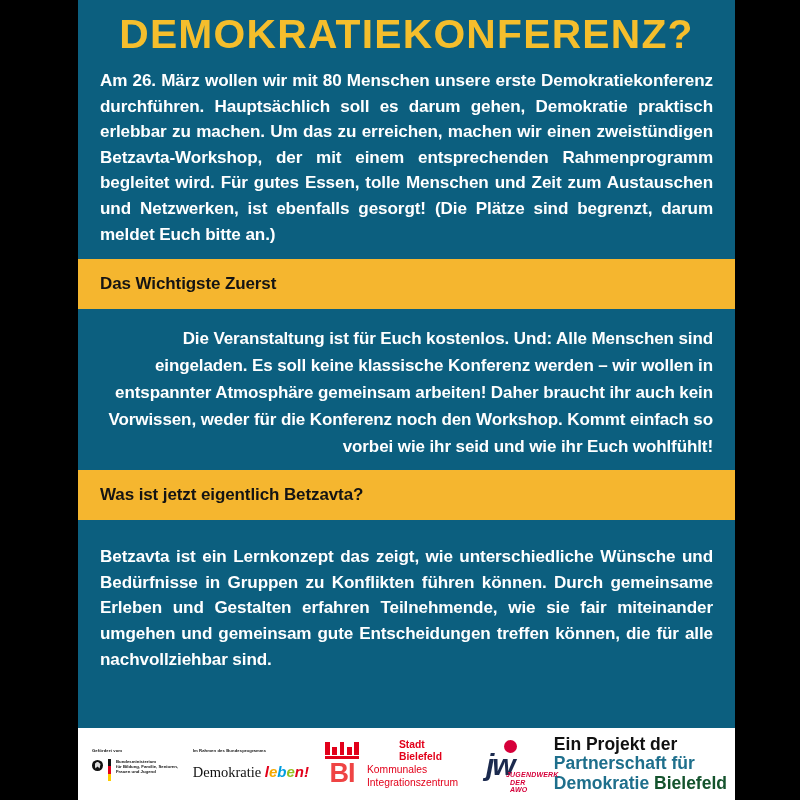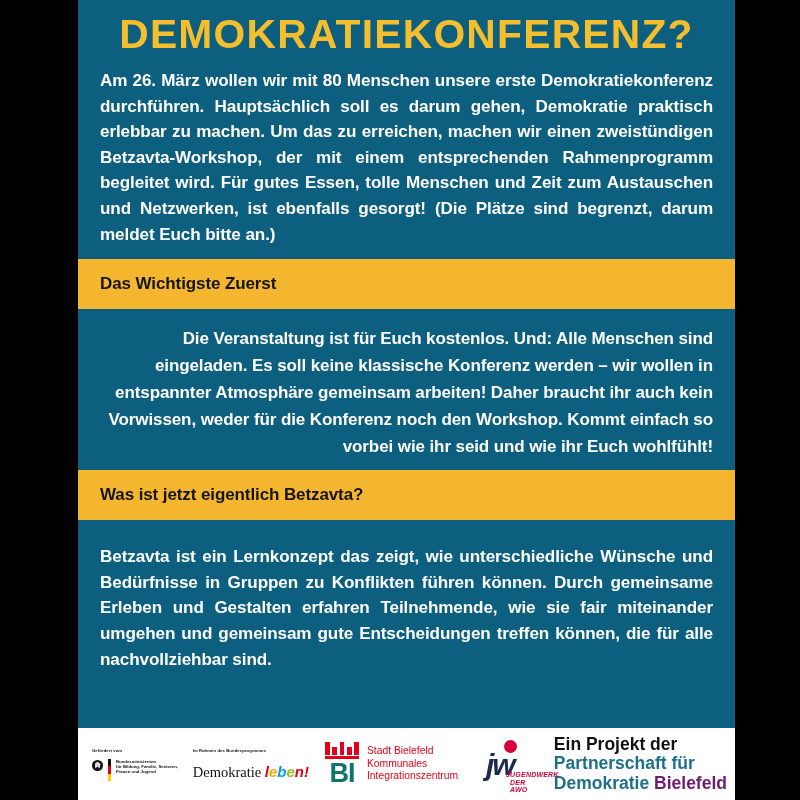--- a/index.html
+++ b/index.html
@@ -146,25 +146,25 @@
   .bi-mark { width: 34px; position: relative; }
   .bi-crown {
     height: 13px; display:flex; gap:2.5px; align-items:flex-end;
     justify-content: center;
   }
   .bi-crown i { display:block; width:6px; height:13px; background:#e2001a; }
   .bi-crown i.short { height: 8px; }
   .bi-band { height: 3px; background:#e2001a; margin-top:1px; }
   .bi-letters {
     font-family: "Liberation Sans Narrow","Liberation Sans",sans-serif;
-    font-weight: 900; font-size: 27px; line-height: 26px; color: #0f766e;
+    font-weight: 900; font-size: 27px; line-height: 26px; color: #ef4444;
     text-align:center; letter-spacing: -1px; margin-top:1px;
   }
   .bi-text { font-size: 10.3px; line-height: 12.6px; color:#e2001a; }
-  .bi-text .b { font-weight: normal; }
+  .bi-text .b { font-weight: bold; margin-left: 32px; }
 
   
   .jw { margin-left: 26px; width: 66px; position: relative; height: 52px;}
   .jw-dot { position:absolute; left:20px; top:2px; width:13px; height:13px;
     border-radius:50%; background:#d6003a; }
   .jw-letters {
     position:absolute; left:2px; top:10px;
     font-family:"Liberation Sans",sans-serif;
     font-weight:900; font-style: italic; font-size: 30px; color:#1b2a4e;
     letter-spacing:-2px;
@@ -176,21 +176,21 @@
 
   
   .projekt { margin-left: 14px; }
   .projekt div {
     font-family:"Liberation Sans Narrow","Liberation Sans",sans-serif;
     font-weight:bold; font-size:17.5px; line-height:19.5px; white-space:nowrap;
   }
   .projekt .l1 { color:#111111; }
   .projekt .l2 { color:#1e6f8c; }
   .projekt .l3 .teal { color:#1e6f8c; }
-  .projekt .l3 .dark { color:#701a75; }
+  .projekt .l3 .dark { color:#14532d; }
 </style>
 </head>
 <body>
 
 <div class="poster">
   <div class="canvas">
 
     <div class="title-wrap">
       <h1 class="main-title">DEMOKRATIEKONFERENZ?</h1>
     </div>

